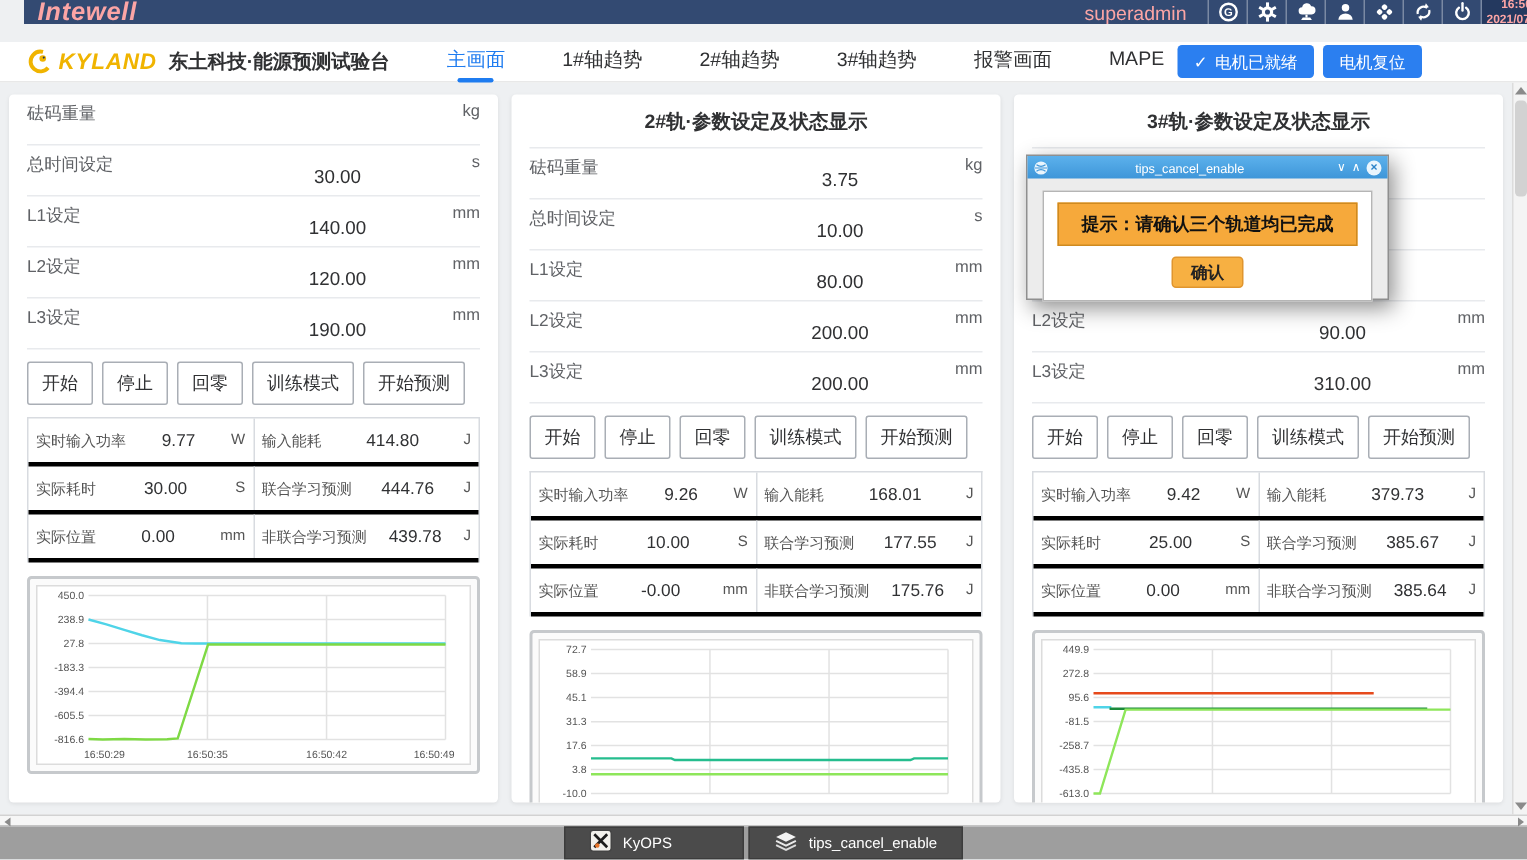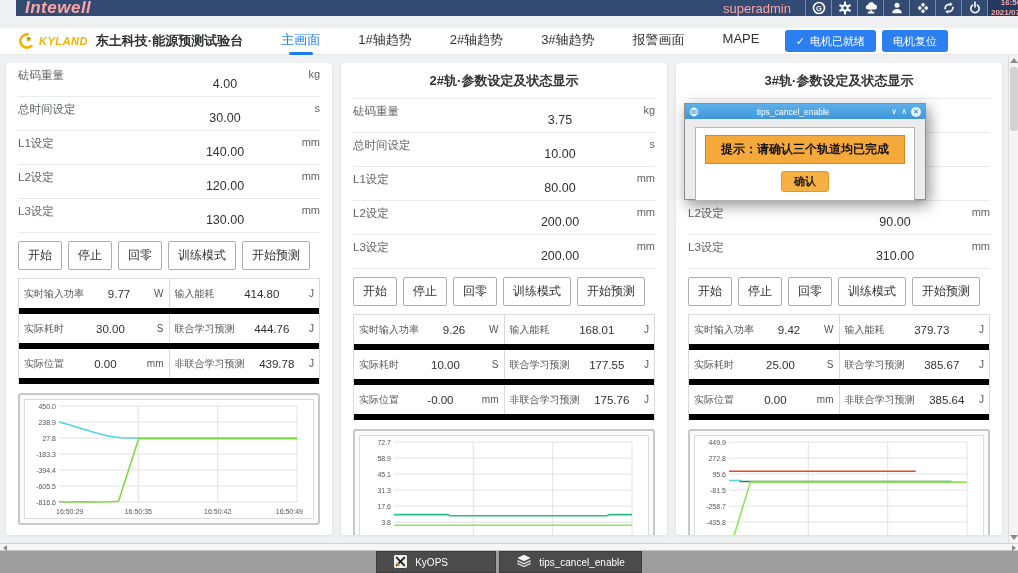--- a/index.html
+++ b/index.html
@@ -11,41 +11,41 @@
   .brand { font-size:17px; font-weight:bold; font-style:italic; padding-left:9px; letter-spacing:.5px; }
   .top-right { margin-left:auto; display:flex; align-items:center; height:100%; }
   .user { font-size:13px; margin-right:14px; }
   .top-icons { display:flex; align-items:center; height:100%; border-left:1px solid rgba(255,255,255,.35); }
   .top-icon { width:26px; height:100%; display:flex; align-items:center; justify-content:center; border-right:1px solid rgba(255,255,255,.35); cursor:pointer; }
   .timebox { width:46px; height:100%; background:#24395f; display:flex; flex-direction:column; align-items:center; justify-content:center; font-size:8px; font-weight:bold; line-height:1.25; }
 
   
   .navbar { position:absolute; top:28px; left:0; width:100%; height:27px; background:#fff; display:flex; align-items:center; border-bottom:1px solid #e8e8e8; z-index:5; }
   .logo { display:flex; align-items:center; margin-left:18px; }
-  .logo-text { color:#f0b400; font-weight:bold; font-style:italic; font-size:11px; margin-left:3px; letter-spacing:.5px; }
+  .logo-text { color:#f0b400; font-weight:bold; font-style:italic; font-size:15px; margin-left:3px; letter-spacing:.5px; }
   .app-title { font-size:13px; font-weight:bold; color:#303133; margin-left:8px; white-space:nowrap; }
   .tabs { display:flex; margin-left:36px; gap:34px; }
   .tab { font-size:13px; color:#303133; position:relative; padding:4px 2px 6px; cursor:pointer; white-space:nowrap; }
   .tab.active { color:#1f7cf0; }
   .tab.active::after { content:""; position:absolute; left:50%; transform:translateX(-50%); bottom:0; width:24px; height:3px; background:#1f7cf0; border-radius:2px; }
   .nav-buttons { margin-left:auto; margin-right:70px; display:flex; gap:6px; }
   .blue-btn { background:#2b7ff0; color:#fff; font-size:11px; border:none; border-radius:3px; height:22px; padding:0 11px; display:flex; align-items:center; gap:5px; cursor:pointer; white-space:nowrap; }
 
   
   .content { position:absolute; top:55px; left:0; right:10px; bottom:30px; display:flex; gap:9px; padding:8px 6px; }
   .panel { flex:1; background:#fff; border-radius:3px; box-shadow:0 1px 3px rgba(0,0,0,.08); padding:0 12px; overflow:hidden; }
   .panel-title { text-align:center; font-size:13px; font-weight:bold; color:#303133; padding:9px 0 8px; border-bottom:1px solid #e8eaed; }
   .param-row { height:34px; display:flex; border-bottom:1px solid #e8eaed; }
   .param-label { flex:1; font-size:11.5px; color:#606266; padding-top:5px; white-space:nowrap; }
   .param-value { width:118px; text-align:center; font-size:12.5px; color:#303133; padding-top:14px; }
   .param-unit { width:36px; text-align:right; font-size:11px; color:#606266; padding-top:5px; }
   .btn-row { display:flex; gap:6px; margin:8px 0; }
   .act-btn { background:#fff; border:1px solid #a9aeb5; border-radius:2px; font-size:12px; color:#303133; padding:5px 9px; cursor:pointer; white-space:nowrap; font-family:inherit; }
   .status-table { border:1px solid #d8dbe0; border-bottom:none; }
-  .status-row { display:flex; border-bottom:6px solid #000000; }
+  .status-row { display:flex; border-bottom:3px solid #000000; }
   .status-cell { flex:1; height:29px; display:flex; align-items:center; padding:0 5px; white-space:nowrap; overflow:hidden; }
   .status-cell + .status-cell { border-left:1px solid #d8dbe0; }
   .st-label { font-size:10px; color:#555; }
   .st-value { flex:1; text-align:center; font-size:11.5px; color:#303133; }
   .st-unit { font-size:10px; color:#555; }
   .chart-box { margin-top:9px; border:2px solid #c6c9cc; border-radius:3px; background:#fbfbfb; padding:4px; }
   .chart-inner { background:#fff; border:1px solid #dcdcdc; }
   .chart-inner svg { display:block; }
 
   
@@ -177,41 +177,40 @@
     <button class="blue-btn">
       <span>电机复位</span>
     </button>
   </div>
 </nav>
 
 <main class="content" id="panels">
     <section class="panel">
       <div class="param-row">
         <span class="param-label">砝码重量</span>
-        <span class="param-value">4.00</span>
         <span class="param-unit">kg</span>
       </div>
       <div class="param-row">
         <span class="param-label">总时间设定</span>
         <span class="param-value">30.00</span>
         <span class="param-unit">s</span>
       </div>
       <div class="param-row">
         <span class="param-label">L1设定</span>
         <span class="param-value">140.00</span>
         <span class="param-unit">mm</span>
       </div>
       <div class="param-row">
         <span class="param-label">L2设定</span>
         <span class="param-value">120.00</span>
         <span class="param-unit">mm</span>
       </div>
       <div class="param-row">
         <span class="param-label">L3设定</span>
-        <span class="param-value">130.00</span>
+        <span class="param-value">190.00</span>
         <span class="param-unit">mm</span>
       </div>
       <div class="btn-row">
         <button class="act-btn">开始</button>
         <button class="act-btn">停止</button>
         <button class="act-btn">回零</button>
         <button class="act-btn">训练模式</button>
         <button class="act-btn">开始预测</button>
       </div>
       <div class="status-table">

